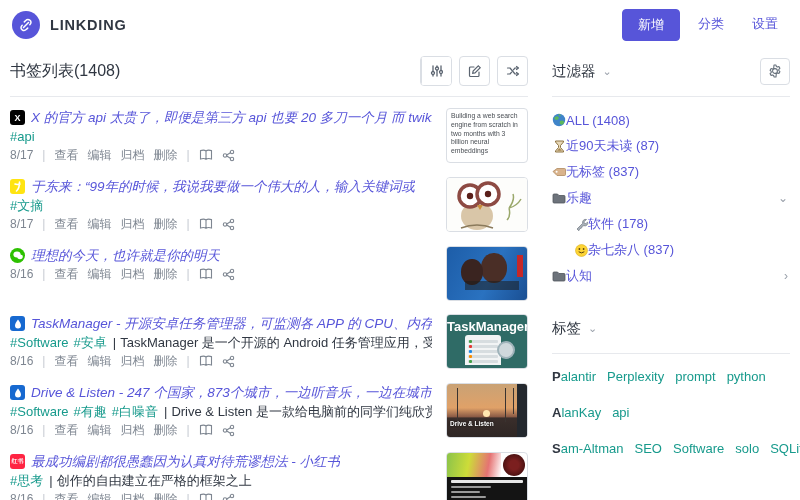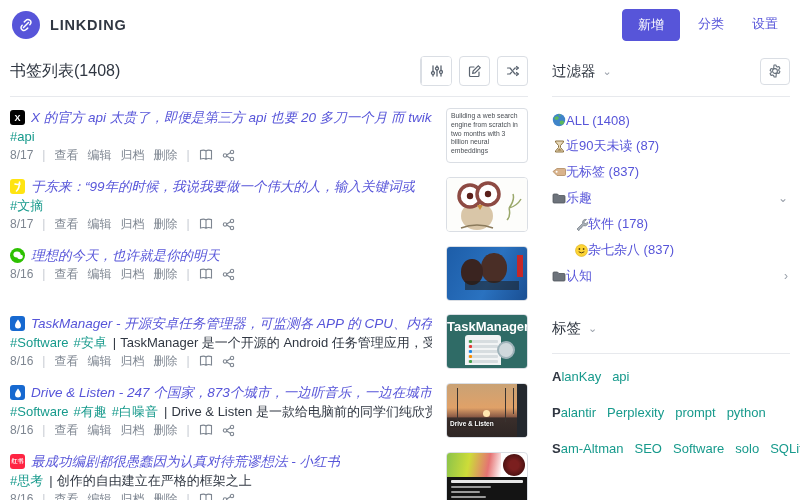--- a/index.html
+++ b/index.html
@@ -562,24 +562,24 @@
         <div class="side-head">
           <div class="side-title-wrap">
             <span class="side-title">标签</span>
             <span class="chev">⌄</span>
           </div>
         </div>
         <div class="divider"></div>
 
         <div class="tag-cloud">
           <div class="tag-group">
+            <a class="tag"><b>P</b><span>alantir</span></a><a class="tag">Perplexity</a><a class="tag">prompt</a><a class="tag">python</a>
+          </div>
+          <div class="tag-group">
             <a class="tag"><b>A</b><span>lanKay</span></a><a class="tag">api</a>
-          </div>
-          <div class="tag-group">
-            <a class="tag"><b>P</b><span>alantir</span></a><a class="tag">Perplexity</a><a class="tag">prompt</a><a class="tag">python</a>
           </div>
           <div class="tag-group">
             <a class="tag"><b>S</b><span>am-Altman</span></a><a class="tag">SEO</a><a class="tag">Software</a><a class="tag">solo</a><a class="tag">SQLite</a>
           </div>
           <div class="tag-group">
             
           </div>
         </div>
       </div>
 

